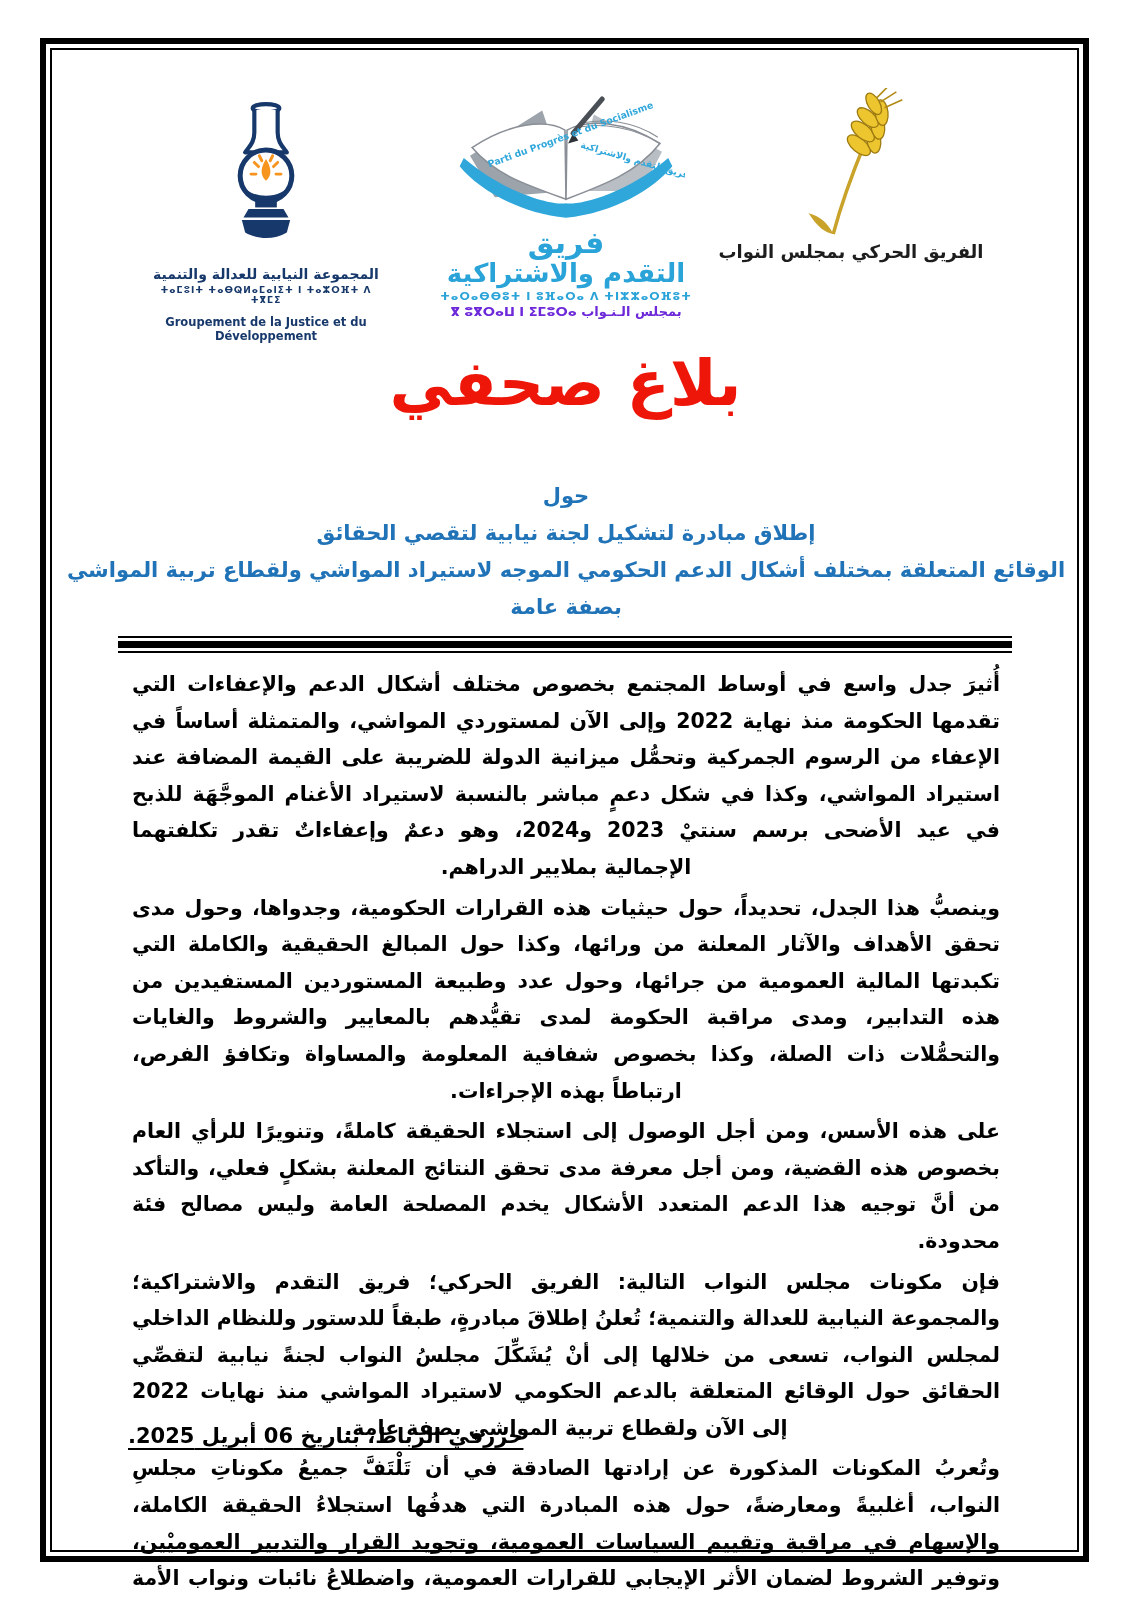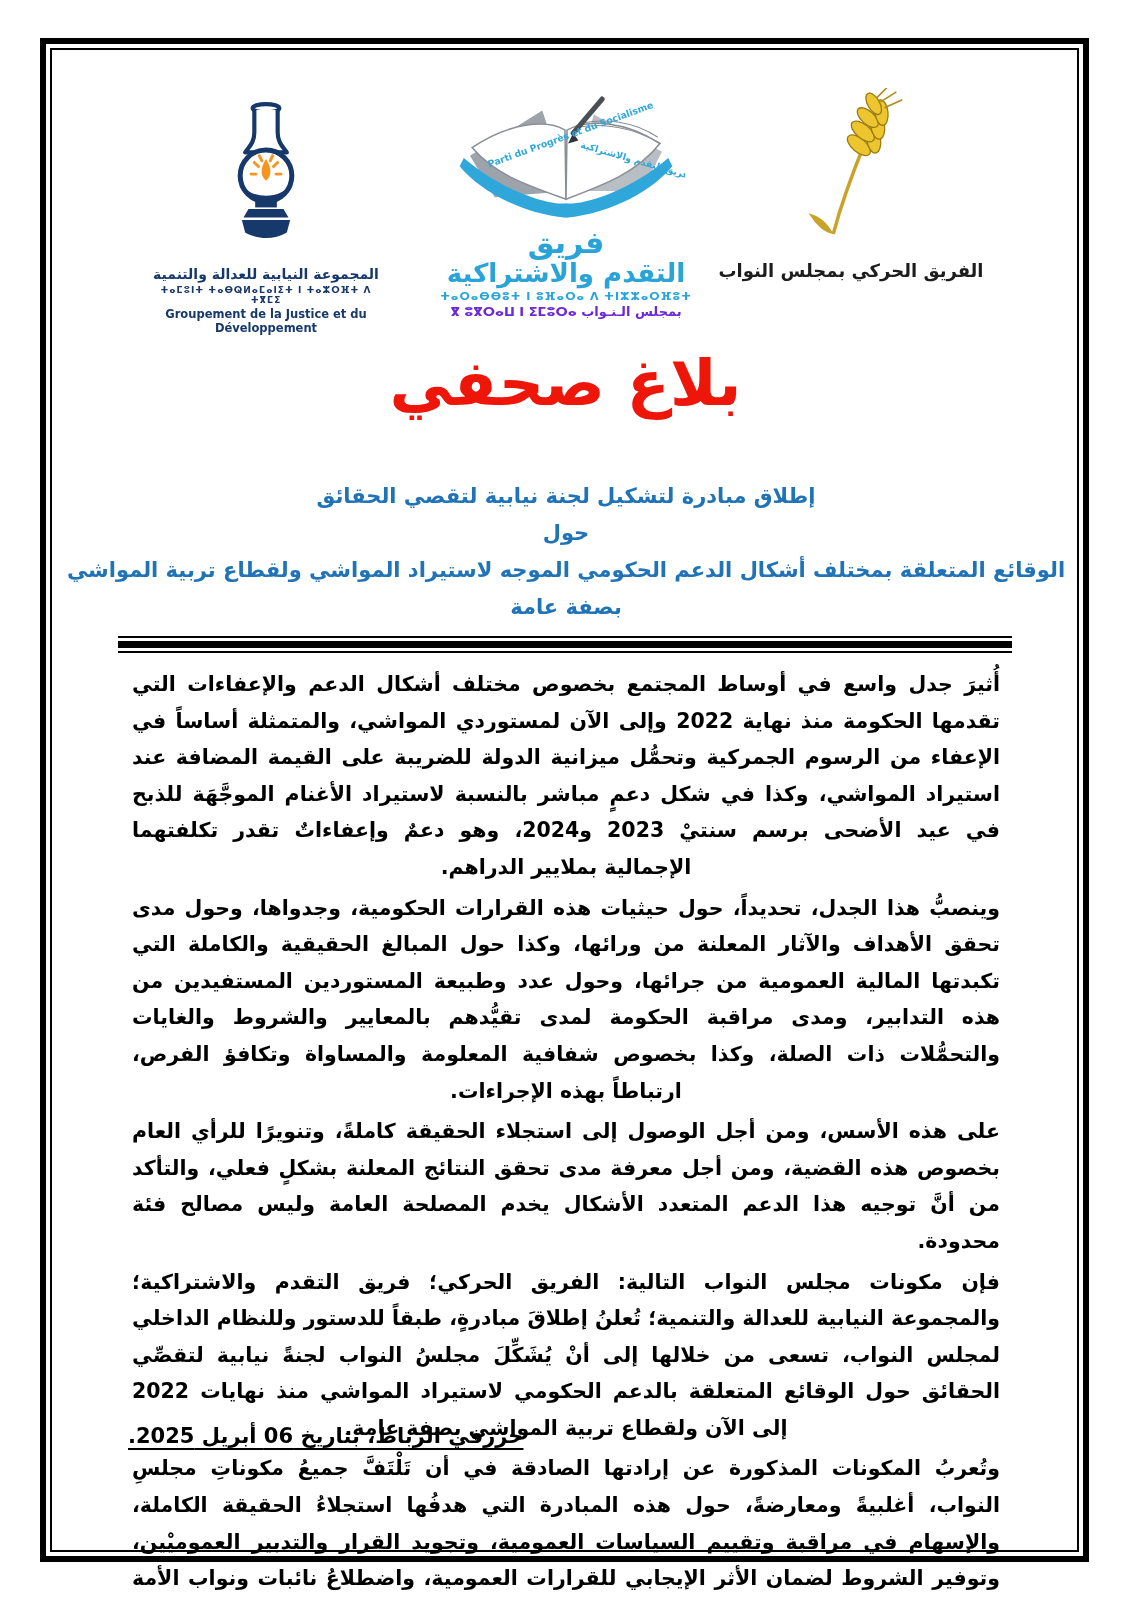--- a/index.html
+++ b/index.html
@@ -27,28 +27,28 @@
   }
 
   
   .logo-block { position: absolute; text-align: center; }
   .logo-left   { left: 150px; top: 88px;  width: 232px; }
   .logo-center { left: 435px; top: 96px;  width: 262px; }
   .logo-right  { left: 705px; top: 88px;  width: 292px; }
 
   .logo-left .cap-ar  { color: #17386B; font-weight: bold; font-size: 14px; margin-top: 6px; }
   .logo-left .cap-tif { color: #17386B; font-weight: bold; font-size: 9px;  margin-top: 3px; letter-spacing: 1px; }
-  .logo-left .cap-fr  { color: #17386B; font-weight: bold; font-size: 11.5px; margin-top: 2px; }
+  .logo-left .cap-fr  { color: #17386B; font-weight: bold; font-size: 11.5px; margin-top: 10px; }
 
   .logo-center .cap-big   { color: #2AA3D8; font-weight: bold; font-size: 30px; line-height: 30px; }
   .logo-center .cap-big2  { color: #2AA3D8; font-weight: bold; font-size: 26px; line-height: 30px; }
   .logo-center .cap-tif   { color: #2AA3D8; font-weight: bold; font-size: 11px; margin-top: 2px; letter-spacing: 1px; }
   .logo-center .cap-mixed { color: #6d28d9; font-weight: bold; font-size: 13px; margin-top: 1px; direction: rtl; }
 
-  .logo-right .cap-ar  { color: #1d1d1d; font-weight: bold; font-size: 18px; margin-top: 20px; }
+  .logo-right .cap-ar  { color: #1d1d1d; font-weight: bold; font-size: 18px; margin-top: 1px; }
   .logo-right .cap-tif { color: #3c3c3c; font-weight: bold; font-size: 14px; margin-top: 14px; letter-spacing: 1px; }
 
   
   .press-title {
     position: absolute;
     top: 347px; left: 0;
     width: 100%;
     text-align: center;
     color: #EE1509;
     font-size: 63px;
@@ -173,22 +173,22 @@
         <path d="M100 14 L116 4"></path>
         <path d="M104 20 L122 12"></path>
       </g>
     </svg>
     <div class="cap-ar" dir="rtl">الفريق الحركي بمجلس النواب</div>
   </div>
 
   <div class="press-title">بلاغ صحفي</div>
 
   <div class="subtitle">
+    <div>حول</div>
     <div>إطلاق مبادرة لتشكيل لجنة نيابية لتقصي الحقائق</div>
-    <div>حول</div>
     <div>الوقائع المتعلقة بمختلف أشكال الدعم الحكومي الموجه لاستيراد المواشي ولقطاع تربية المواشي بصفة عامة</div>
   </div>
 
   <div class="divider">
     <div class="thin"></div>
     <div class="thick"></div>
     <div class="thin"></div>
   </div>
 
   <div class="body-text">

